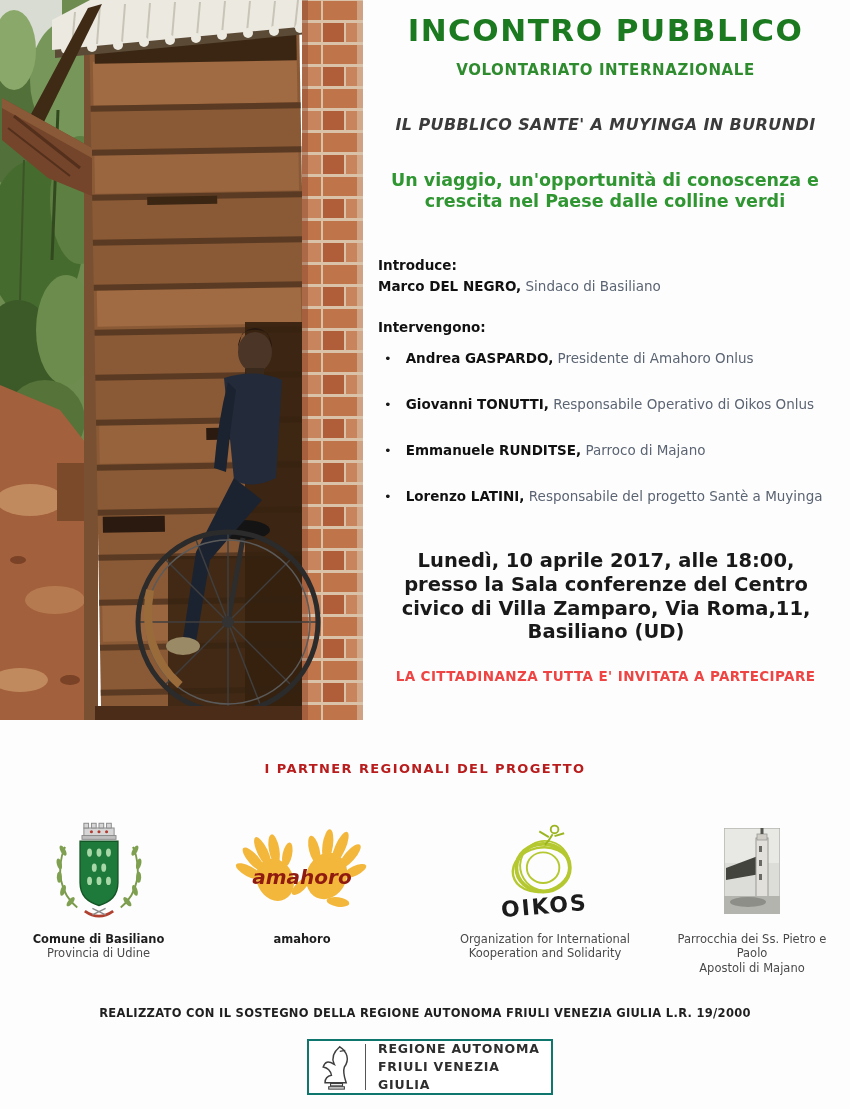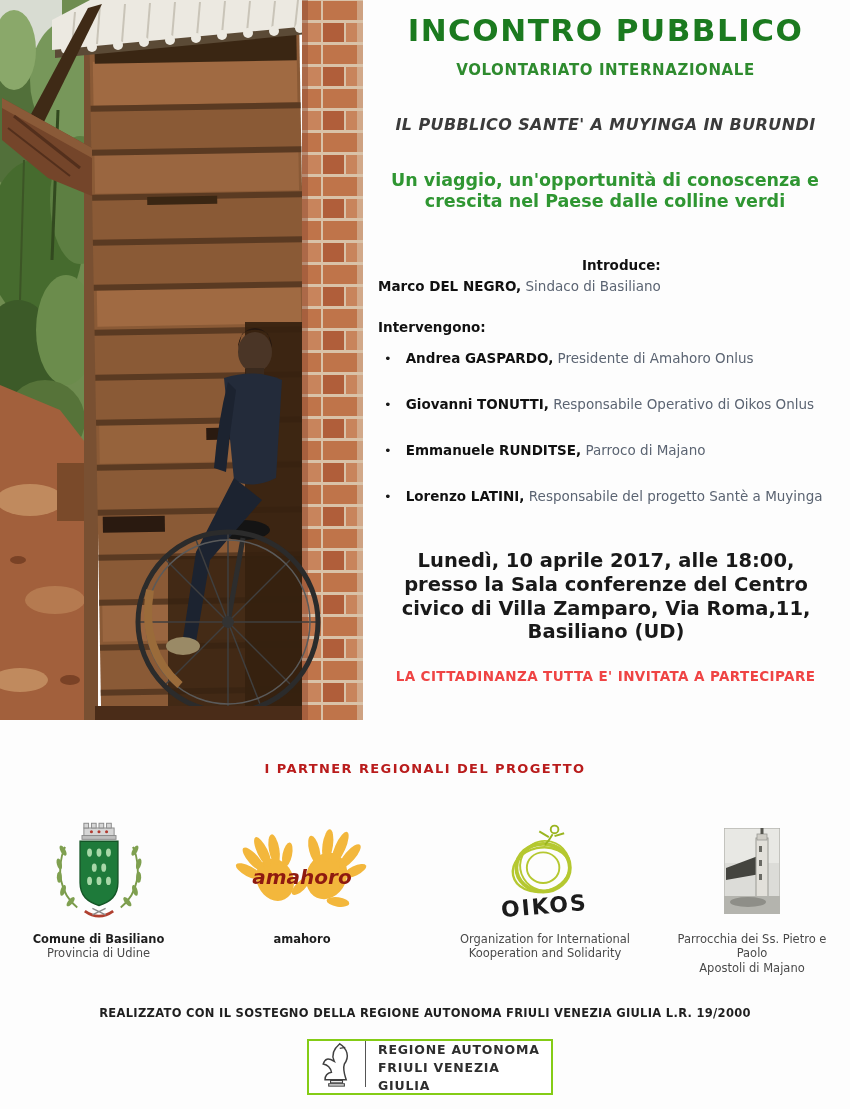--- a/index.html
+++ b/index.html
@@ -12,21 +12,21 @@
   
   .right-col{position:absolute;left:373px;top:0;width:465px;height:720px;}
   .title{position:absolute;top:12px;left:0;width:100%;text-align:center;
     font-size:31px;font-weight:bold;letter-spacing:1.5px;color:#1b7a1f;}
   .subtitle{position:absolute;top:61px;left:0;width:100%;text-align:center;
     font-size:15px;font-weight:bold;letter-spacing:.6px;color:#2e8b2e;}
   .project-heading{position:absolute;top:115px;left:0;width:100%;text-align:center;
     font-size:16px;font-weight:bold;font-style:italic;letter-spacing:.4px;color:#3b3b3b;}
   .tagline{position:absolute;top:170px;left:12px;width:440px;text-align:center;
     font-size:17.5px;font-weight:bold;line-height:1.2;color:#2f9632;}
-  .intro-block{position:absolute;top:255px;left:5px;font-size:13.5px;color:#1a1a1a;line-height:1.55;text-align:right;}
+  .intro-block{position:absolute;top:255px;left:5px;font-size:13.5px;color:#1a1a1a;line-height:1.55;}
   .intro-label,.speakers-label{font-weight:bold;color:#111;}
   .person-name{font-weight:bold;color:#111;}
   .person-role{color:#5b6472;}
   .speakers-block{position:absolute;top:319px;left:5px;font-size:13.5px;}
   .speakers-list{list-style:none;margin:15px 0 0 0;padding:0;}
   .speakers-list li{margin-bottom:30px;display:flex;align-items:baseline;}
   .bullet{color:#1a1a1a;margin:0 14px 0 6px;font-size:13px;}
   .event-details{position:absolute;top:549px;left:8px;width:450px;text-align:center;
     font-size:19.5px;font-weight:bold;line-height:1.22;color:#191919;}
   .invitation{position:absolute;top:668px;left:0;width:100%;text-align:center;
@@ -39,21 +39,21 @@
   .partner .caption{font-size:11.5px;line-height:1.25;color:#4a4a4a;}
   .partner .caption .c1b{font-weight:bold;color:#1d1d1d;}
   .partner-comune{left:26px;width:145px;text-align:center;}
   .partner-amahoro{left:212px;width:180px;}
   .partner-oikos{left:455px;width:180px;}
   .partner-parrocchia{left:662px;width:180px;}
   
   .support-note{position:absolute;top:1006px;left:0;width:100%;text-align:center;
     font-size:11.5px;font-weight:bold;letter-spacing:.3px;color:#1f1f1f;}
   .region-box{position:absolute;left:307px;top:1039px;width:242px;height:52px;
-    border:2px solid #84cc16;background:#fff;display:flex;align-items:flex-start;}
+    border:2px solid #0f766e;background:#fff;display:flex;align-items:center;}
   .region-eagle{width:56px;border-right:1px solid #555;display:flex;align-items:center;justify-content:center;}
   .region-text{flex:1;display:flex;flex-direction:column;justify-content:center;padding-left:12px;
     font-size:12.5px;font-weight:bold;letter-spacing:.8px;color:#2e2e2e;line-height:1.45;}
 </style>
 </head>
 <body>
 
 <div class="poster">
 
   <svg class="photo" viewBox="0 0 363 720" width="363" height="720">

